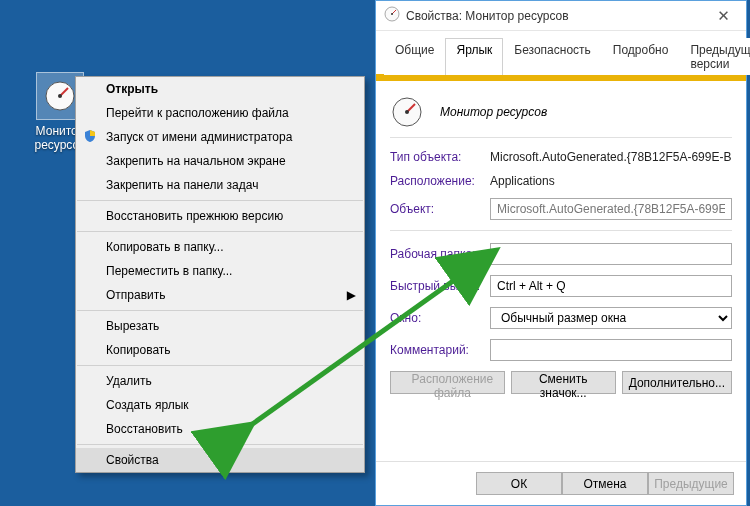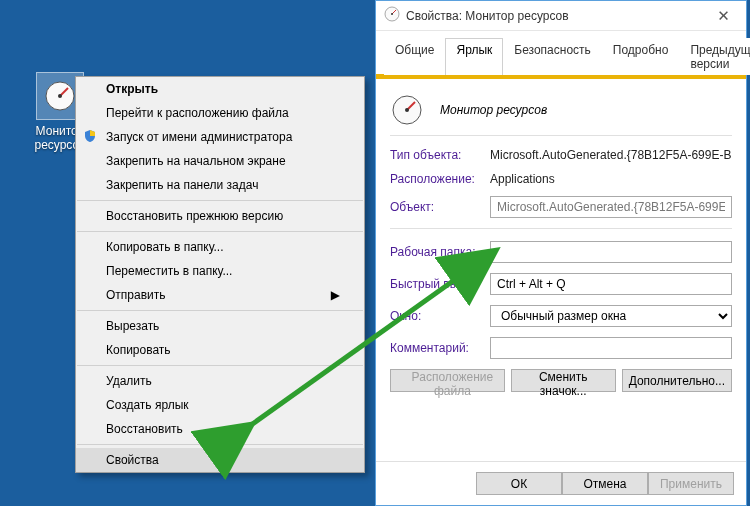--- a/index.html
+++ b/index.html
@@ -5,33 +5,33 @@
   * { box-sizing: border-box; margin: 0; padding: 0; font-family: "Segoe UI", Tahoma, sans-serif; }
   body { width: 750px; height: 506px; background: #1b5e9e; position: relative; overflow: hidden; }
 
   
   .desktop-icon { position: absolute; left: 25px; top: 72px; width: 70px; text-align: center; color: #fff; font-size: 12px; }
   .desktop-icon .ico-wrap { width: 48px; height: 48px; margin: 0 auto 4px; background: rgba(255,255,255,0.25); border: 1px solid rgba(255,255,255,0.5); display: flex; align-items: center; justify-content: center; }
   .desktop-icon .label { text-shadow: 0 1px 2px rgba(0,0,0,0.6); line-height: 14px; }
 
   
   .context-menu { position: absolute; left: 75px; top: 76px; width: 290px; background: #f0f0f0; border: 1px solid #a0a0a0; box-shadow: 4px 4px 6px rgba(0,0,0,0.3); font-size: 12px; }
-  .context-menu .item { display: flex; align-items: center; height: 24px; padding: 0 24px 0 30px; position: relative; }
+  .context-menu .item { display: flex; align-items: center; height: 24px; padding: 0 8px 0 30px; position: relative; }
   .context-menu .item.default { font-weight: bold; }
   .context-menu .item.hover { background: #dcdcdc; }
   .context-menu .item .sub { margin-left: auto; font-size: 12px; }
   .context-menu .sep { height: 1px; background: #d0d0d0; margin: 3px 1px; }
   .context-menu .shield { position: absolute; left: 7px; }
 
   
   .props { position: absolute; left: 375px; top: 0; width: 372px; height: 506px; background: #fff; border: 1px solid #5aa0dd; display: flex; flex-direction: column; }
   .props .titlebar { height: 30px; background: #fff; display: flex; align-items: center; padding: 0 0 0 8px; border-bottom: 1px solid #e6e6e6; font-size: 12px; color: #333; }
   .props .titlebar .ticon { margin-right: 6px; }
   .props .titlebar .close { margin-left: auto; width: 45px; height: 29px; display: flex; align-items: center; justify-content: center; font-size: 15px; color: #555; }
-  .tabs { display: flex; padding: 6px 8px 0 8px; gap: 0; font-size: 12px; border-bottom: 5px solid #eab308; }
+  .tabs { display: flex; padding: 6px 8px 0 8px; gap: 0; font-size: 12px; border-bottom: 7px solid #eab308; }
   .tab { padding: 4px 10px; border: 1px solid transparent; border-bottom: none; position: relative; top: 1px; background: #fff; }
   .tab.active { border-color: #d0d0d0; background: #fff; }
   .tab:not(.active) { color: #333; }
 
   .body { flex: 1; padding: 14px 14px 8px 14px; font-size: 12px; }
   .header-row { display: flex; align-items: center; gap: 12px; margin-bottom: 8px; }
   .header-row .big-ico { width: 34px; height: 34px; display: flex; align-items: center; justify-content: center; }
   .header-row input { flex: 1; height: 22px; border: none; font-size: 12px; padding: 0 4px; font-style: italic; }
   .hr { height: 1px; background: #e0e0e0; margin: 6px 0 12px; }
 
@@ -192,21 +192,21 @@
     <div class="btnrow">
       <button disabled="">Расположение файла</button>
       <button>Сменить значок...</button>
       <button>Дополнительно...</button>
     </div>
   </div>
 
   <div class="footer">
     <button>ОК</button>
     <button>Отмена</button>
-    <button disabled="">Применить</button>
+    <button disabled="">Предыдущие</button>
   </div>
 </div>
 
 <svg class="arrow-svg" width="750" height="506">
   <defs>
     <marker id="ah" markerWidth="12" markerHeight="12" refX="2" refY="6" orient="auto">
       <path d="M0,0 L12,6 L0,12 Z" fill="#2e9e2e"></path>
     </marker>
   </defs>
   <line x1="216" y1="450" x2="460" y2="276" stroke="#2e9e2e" stroke-width="5" marker-start="url(#ah)" marker-end="url(#ah)"></line>

